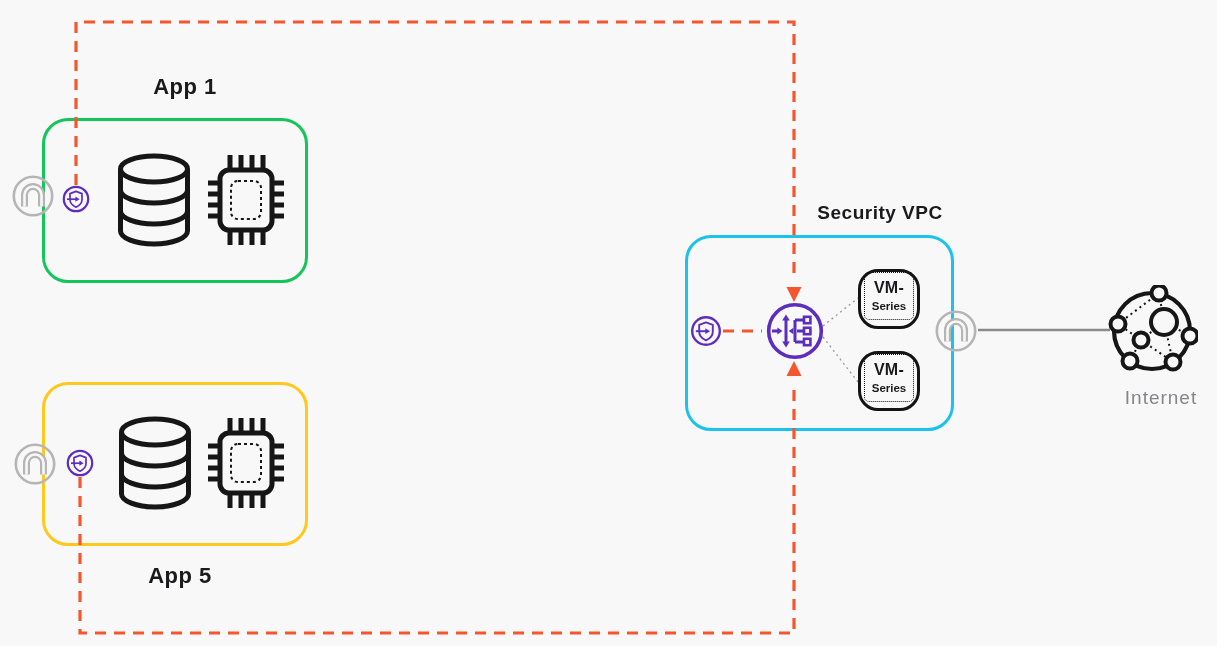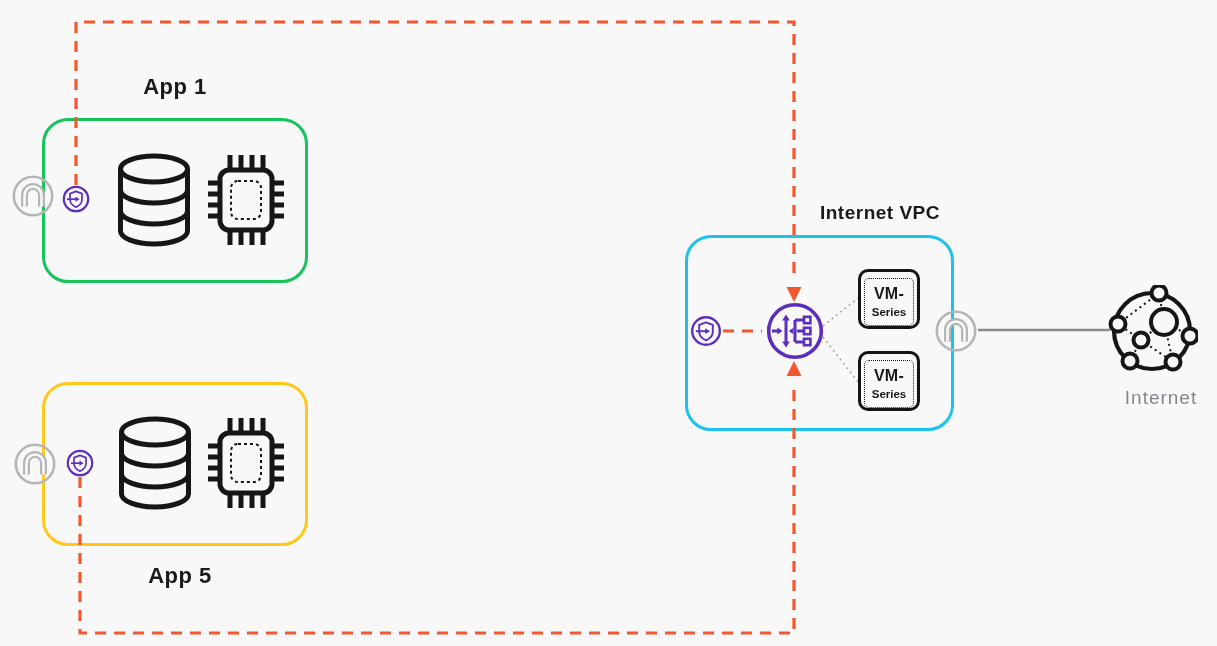--- a/index.html
+++ b/index.html
@@ -16,32 +16,32 @@
     box-sizing:border-box;
   }
   .app1-box{left:42px;top:118px;width:266px;height:165px;border:3px solid #13C55B;}
   .app2-box{left:42px;top:382px;width:266px;height:164px;border:3px solid #FFC81A;}
   .sec-box {left:685px;top:235px;width:269px;height:196px;border:3px solid #1BC2EA;}
   
   .vpc-label{
     position:absolute;font-weight:bold;font-size:22px;letter-spacing:0.5px;
     text-align:center;color:#1A1A1C;
   }
-  .lbl-app1{left:75px;top:74px;width:200px;}
+  .lbl-app1{left:85px;top:74px;width:200px;}
   .lbl-app2{left:80px;top:563px;width:200px;}
   .lbl-sec{left:780px;top:202px;width:200px;font-size:19px;}
   .lbl-internet{
     position:absolute;left:1061px;top:387px;width:200px;text-align:center;
     font-size:19px;color:#85858B;letter-spacing:1px;font-weight:normal;
   }
   
   .vm-box{
     position:absolute;width:62px;height:60px;box-sizing:border-box;
-    border:3px solid #141414;border-radius:10px;background:#F8F8F9;
-    display:flex;align-items:flex-end;justify-content:center;
+    border:3px solid #141414;border-radius:20px;background:#F8F8F9;
+    display:flex;align-items:flex-start;justify-content:center;
   }
   .vm-inner{
     width:50px;height:48px;box-sizing:border-box;
     border:1.6px dotted #141414;border-radius:5px;
     display:flex;flex-direction:column;align-items:center;justify-content:center;
     line-height:1;
   }
   .vm-line1{font-size:16px;font-weight:bold;letter-spacing:0.3px;}
   .vm-line2{font-size:11.5px;font-weight:bold;margin-top:5px;}
   .vm1{left:858px;top:269px;}
@@ -52,21 +52,21 @@
 </style>
 </head>
 <body>
 
 <div class="vpc-box app1-box"></div>
 <div class="vpc-box app2-box"></div>
 <div class="vpc-box sec-box"></div>
 
 <div class="vpc-label lbl-app1">App 1</div>
 <div class="vpc-label lbl-app2">App 5</div>
-<div class="vpc-label lbl-sec">Internet VPC</div>
+<div class="vpc-label lbl-sec">Security VPC</div>
 <div class="lbl-internet">Internet</div>
 
 <svg class="overlay" width="1217" height="646" viewBox="0 0 1217 646">
 
   <g stroke="#F4572E" stroke-width="3.2" fill="none" stroke-dasharray="11 8">
     <path d="M 76 185 L 76 22 L 794 22 L 794 281"></path>
   </g>
 
   <g stroke="#F4572E" stroke-width="3.2" fill="none" stroke-dasharray="11 8">
     <path d="M 80 477 L 80 633 L 794 633 L 794 384"></path>

